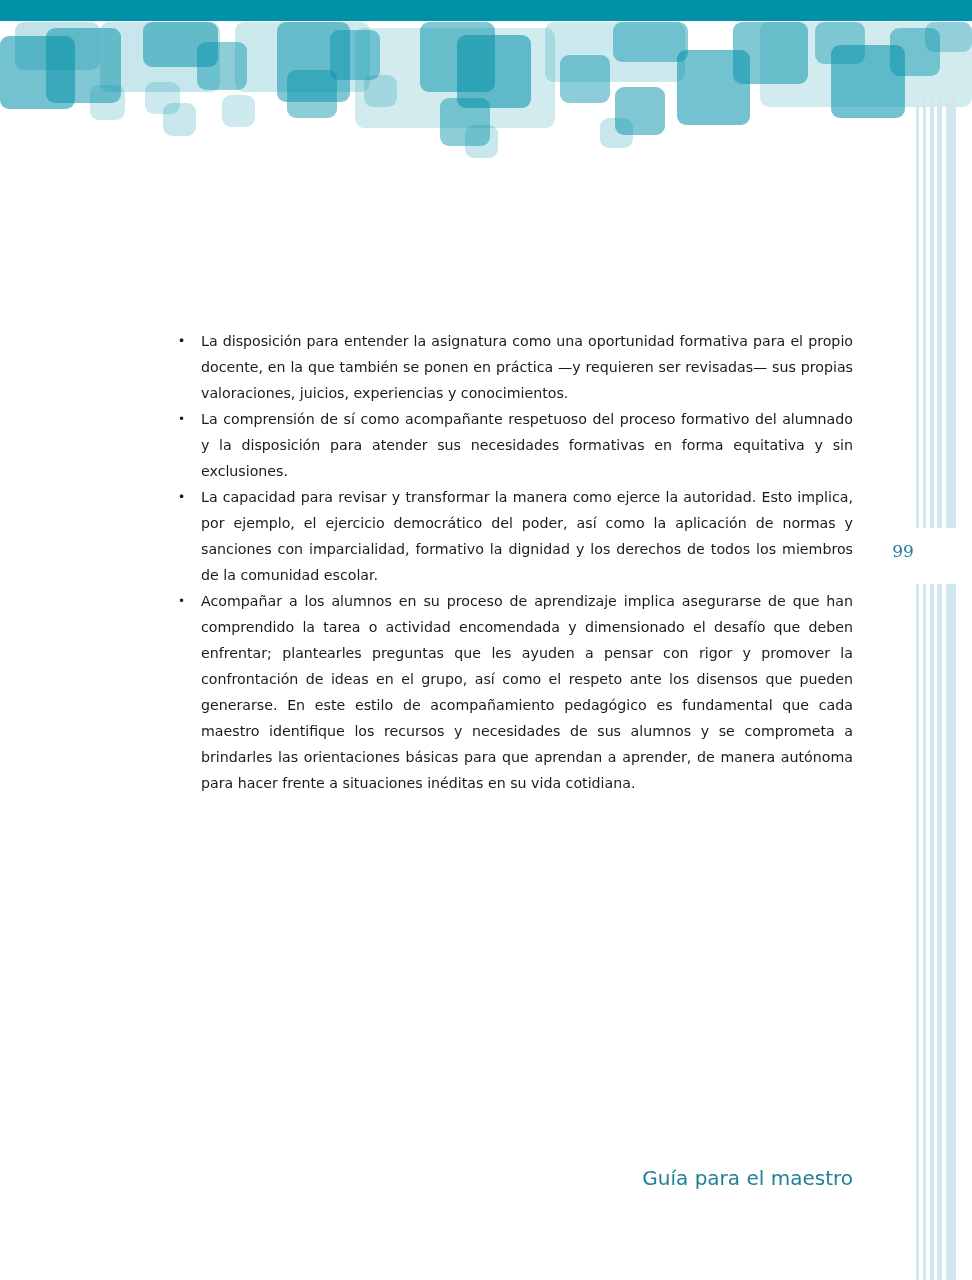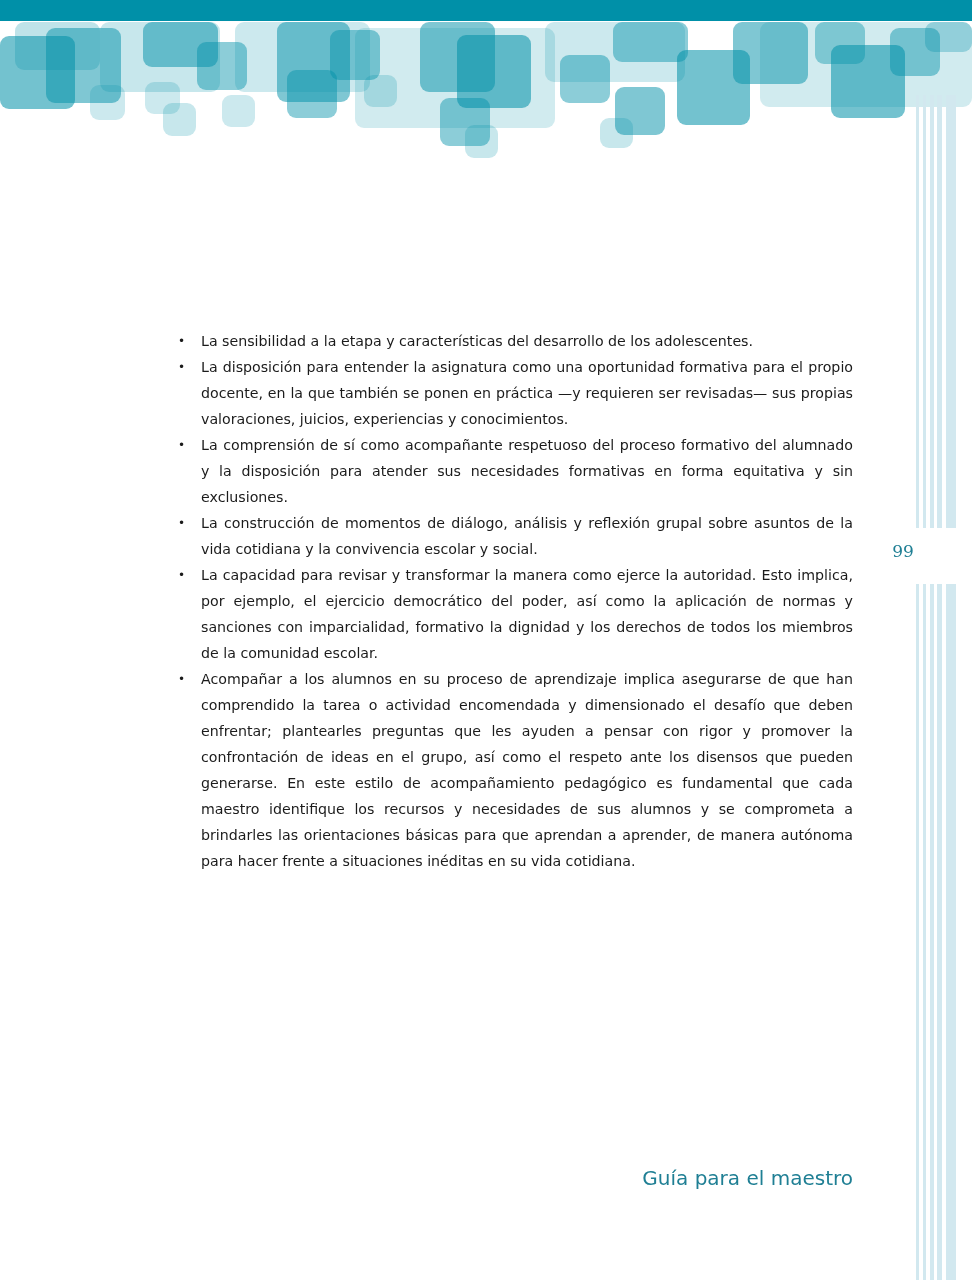--- a/index.html
+++ b/index.html
@@ -94,22 +94,22 @@
   <div class="stripe" style="left:923px;top:584px;width:3px;height:696px;"></div>
   <div class="stripe" style="left:930px;top:584px;width:4px;height:696px;"></div>
   <div class="stripe" style="left:937px;top:584px;width:5px;height:696px;"></div>
   <div class="stripe" style="left:946px;top:584px;width:10px;height:696px;"></div>
 </div>
 
 <div class="page-number">99</div>
 
 <div class="content">
   <ul>
-    <li><span class="bullet">•</span><span>La sensibilidad a la etapa y características del desarrollo de los adolescentes.</span></li>
+    <li><span class="bullet">•</span></li>
     <li><span class="bullet">•</span><span>La disposición para entender la asignatura como una oportunidad formativa para el propio docente, en la que también se ponen en práctica —y requieren ser revisadas— sus propias valoraciones, juicios, experiencias y conocimientos.</span></li>
     <li><span class="bullet">•</span><span>La comprensión de sí como acompañante respetuoso del proceso formativo del alumnado y la disposición para atender sus necesidades formativas en forma equitativa y sin exclusiones.</span></li>
-    <li><span class="bullet">•</span><span>La construcción de momentos de diálogo, análisis y reflexión grupal sobre asuntos de la vida cotidiana y la convivencia escolar y social.</span></li>
+    <li><span class="bullet">•</span></li>
     <li><span class="bullet">•</span><span>La capacidad para revisar y transformar la manera como ejerce la autoridad. Esto implica, por ejemplo, el ejercicio democrático del poder, así como la aplicación de normas y sanciones con imparcialidad, formativo la dignidad y los derechos de todos los miembros de la comunidad escolar.</span></li>
     <li><span class="bullet">•</span><span>Acompañar a los alumnos en su proceso de aprendizaje implica asegurarse de que han comprendido la tarea o actividad encomendada y dimensionado el desafío que deben enfrentar; plantearles preguntas que les ayuden a pensar con rigor y promover la confrontación de ideas en el grupo, así como el respeto ante los disensos que pueden generarse. En este estilo de acompañamiento pedagógico es fundamental que cada maestro identifique los recursos y necesidades de sus alumnos y se comprometa a brindarles las orientaciones básicas para que aprendan a aprender, de manera autónoma para hacer frente a situaciones inéditas en su vida cotidiana.</span></li>
   </ul>
 </div>
 
 <div class="footer-title">Guía para el maestro</div>
 
 </body></html>

